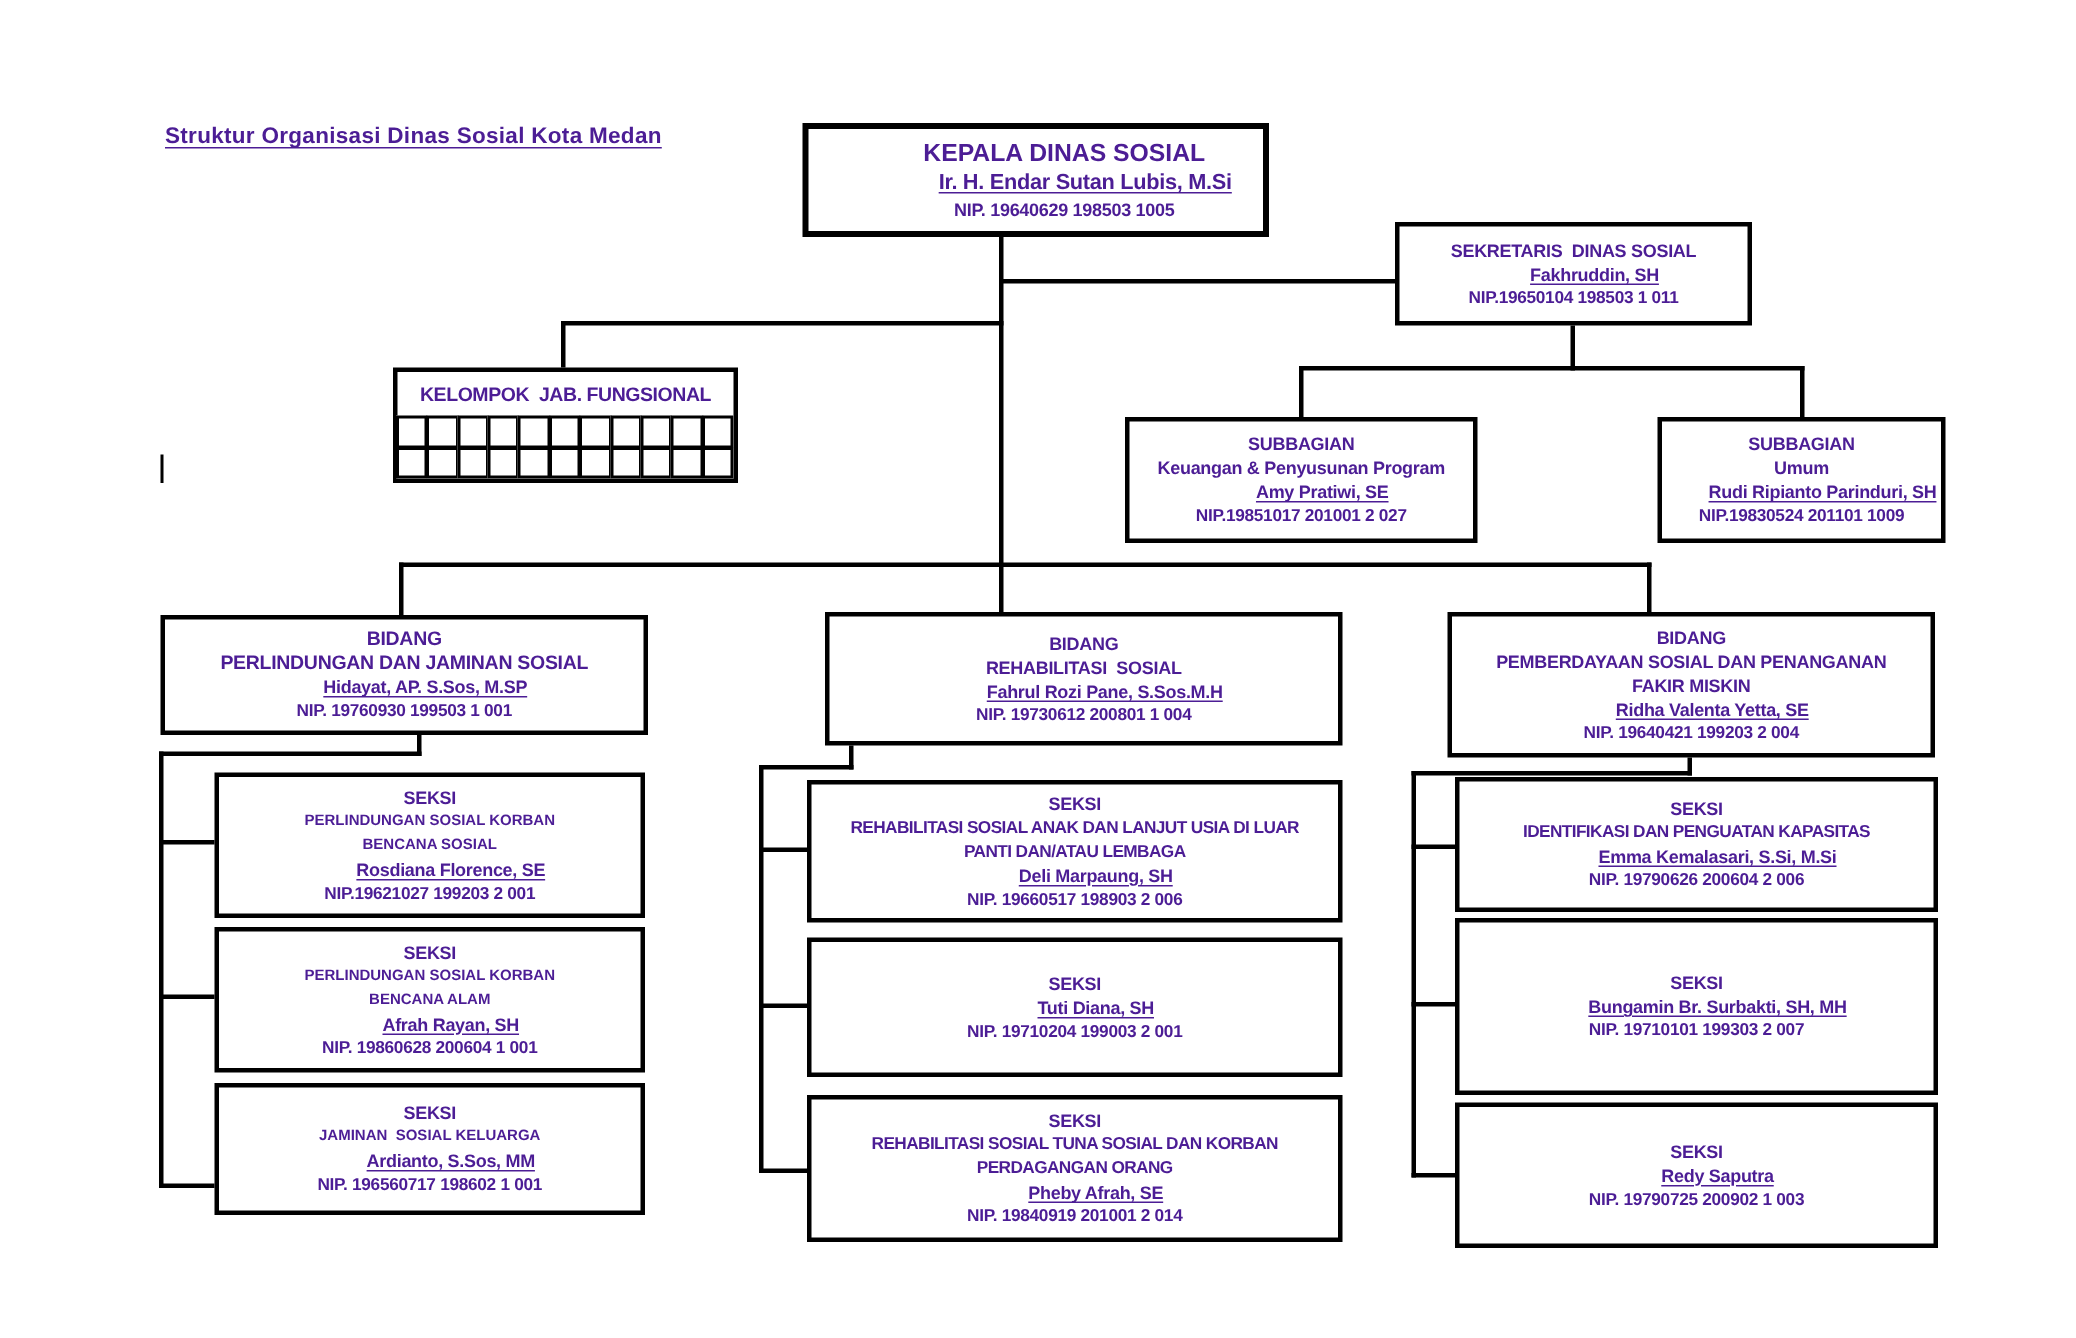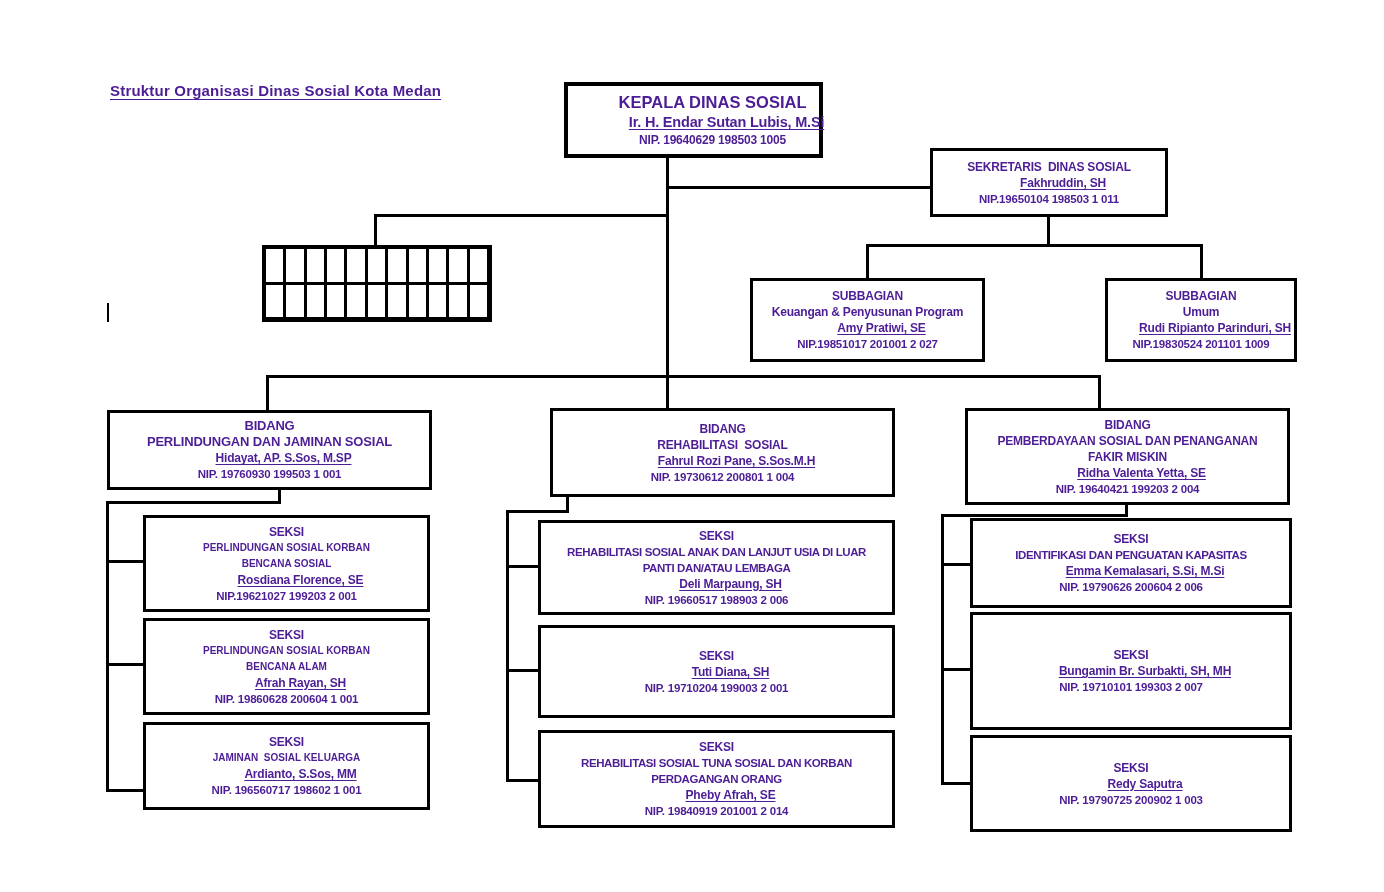--- a/index.html
+++ b/index.html
@@ -16,21 +16,21 @@
     position:absolute; background:#fff; border:3px solid #000;
     display:flex; flex-direction:column; align-items:center; justify-content:center;
     text-align:center; box-sizing:border-box; padding:2px 2px;
   }
   .node .ln { white-space:pre; font-weight:bold; line-height:16px; font-size:12px; letter-spacing:-0.2px; }
   .node .nm { text-decoration:underline; text-underline-offset:2px;margin-left:28px; }
   .node .nip { font-size:11.5px; }
   .node.seksi .sub { font-size:11.5px; letter-spacing:-0.4px; }
 
   
-  #kepala { left:564px; top:82px; width:259px; height:76px; border-width:4px;padding-left:40px; }
+  #kepala { left:535px; top:82px; width:311px; height:76px; border-width:4px;padding-left:40px; }
   #kepala .t   { font-size:16.5px; line-height:21px; letter-spacing:0; }
   #kepala .nm  { font-size:14.5px; line-height:19px; }
   #kepala .nip { font-size:12px; }
 
   #sekretaris { left:930px; top:148px; width:238px; height:69px; }
   #subbag-keuangan { left:750px; top:278px; width:235px; height:84px; }
   #subbag-umum { left:1105px; top:278px; width:192px; height:84px; }
 
   #bidang-perlindungan { left:107px; top:410px; width:325px; height:80px; }
   #bidang-perlindungan .sub, #bidang-perlindungan .t { font-size:13px; }
@@ -73,20 +73,21 @@
     <div class="ln nip">NIP. 19640629 198503 1005</div>
   </div>
 
   <div class="node" id="sekretaris">
     <div class="ln t">SEKRETARIS  DINAS SOSIAL</div>
     <div class="ln nm">Fakhruddin, SH</div>
     <div class="ln nip">NIP.19650104 198503 1 011</div>
   </div>
 
   <div class="node" id="kelompok">
+    <div class="ln t">KELOMPOK  JAB. FUNGSIONAL</div>
     <div class="grid">
         <div class="cell"></div>
         <div class="cell"></div>
         <div class="cell"></div>
         <div class="cell"></div>
         <div class="cell"></div>
         <div class="cell"></div>
         <div class="cell"></div>
         <div class="cell"></div>
         <div class="cell"></div>

